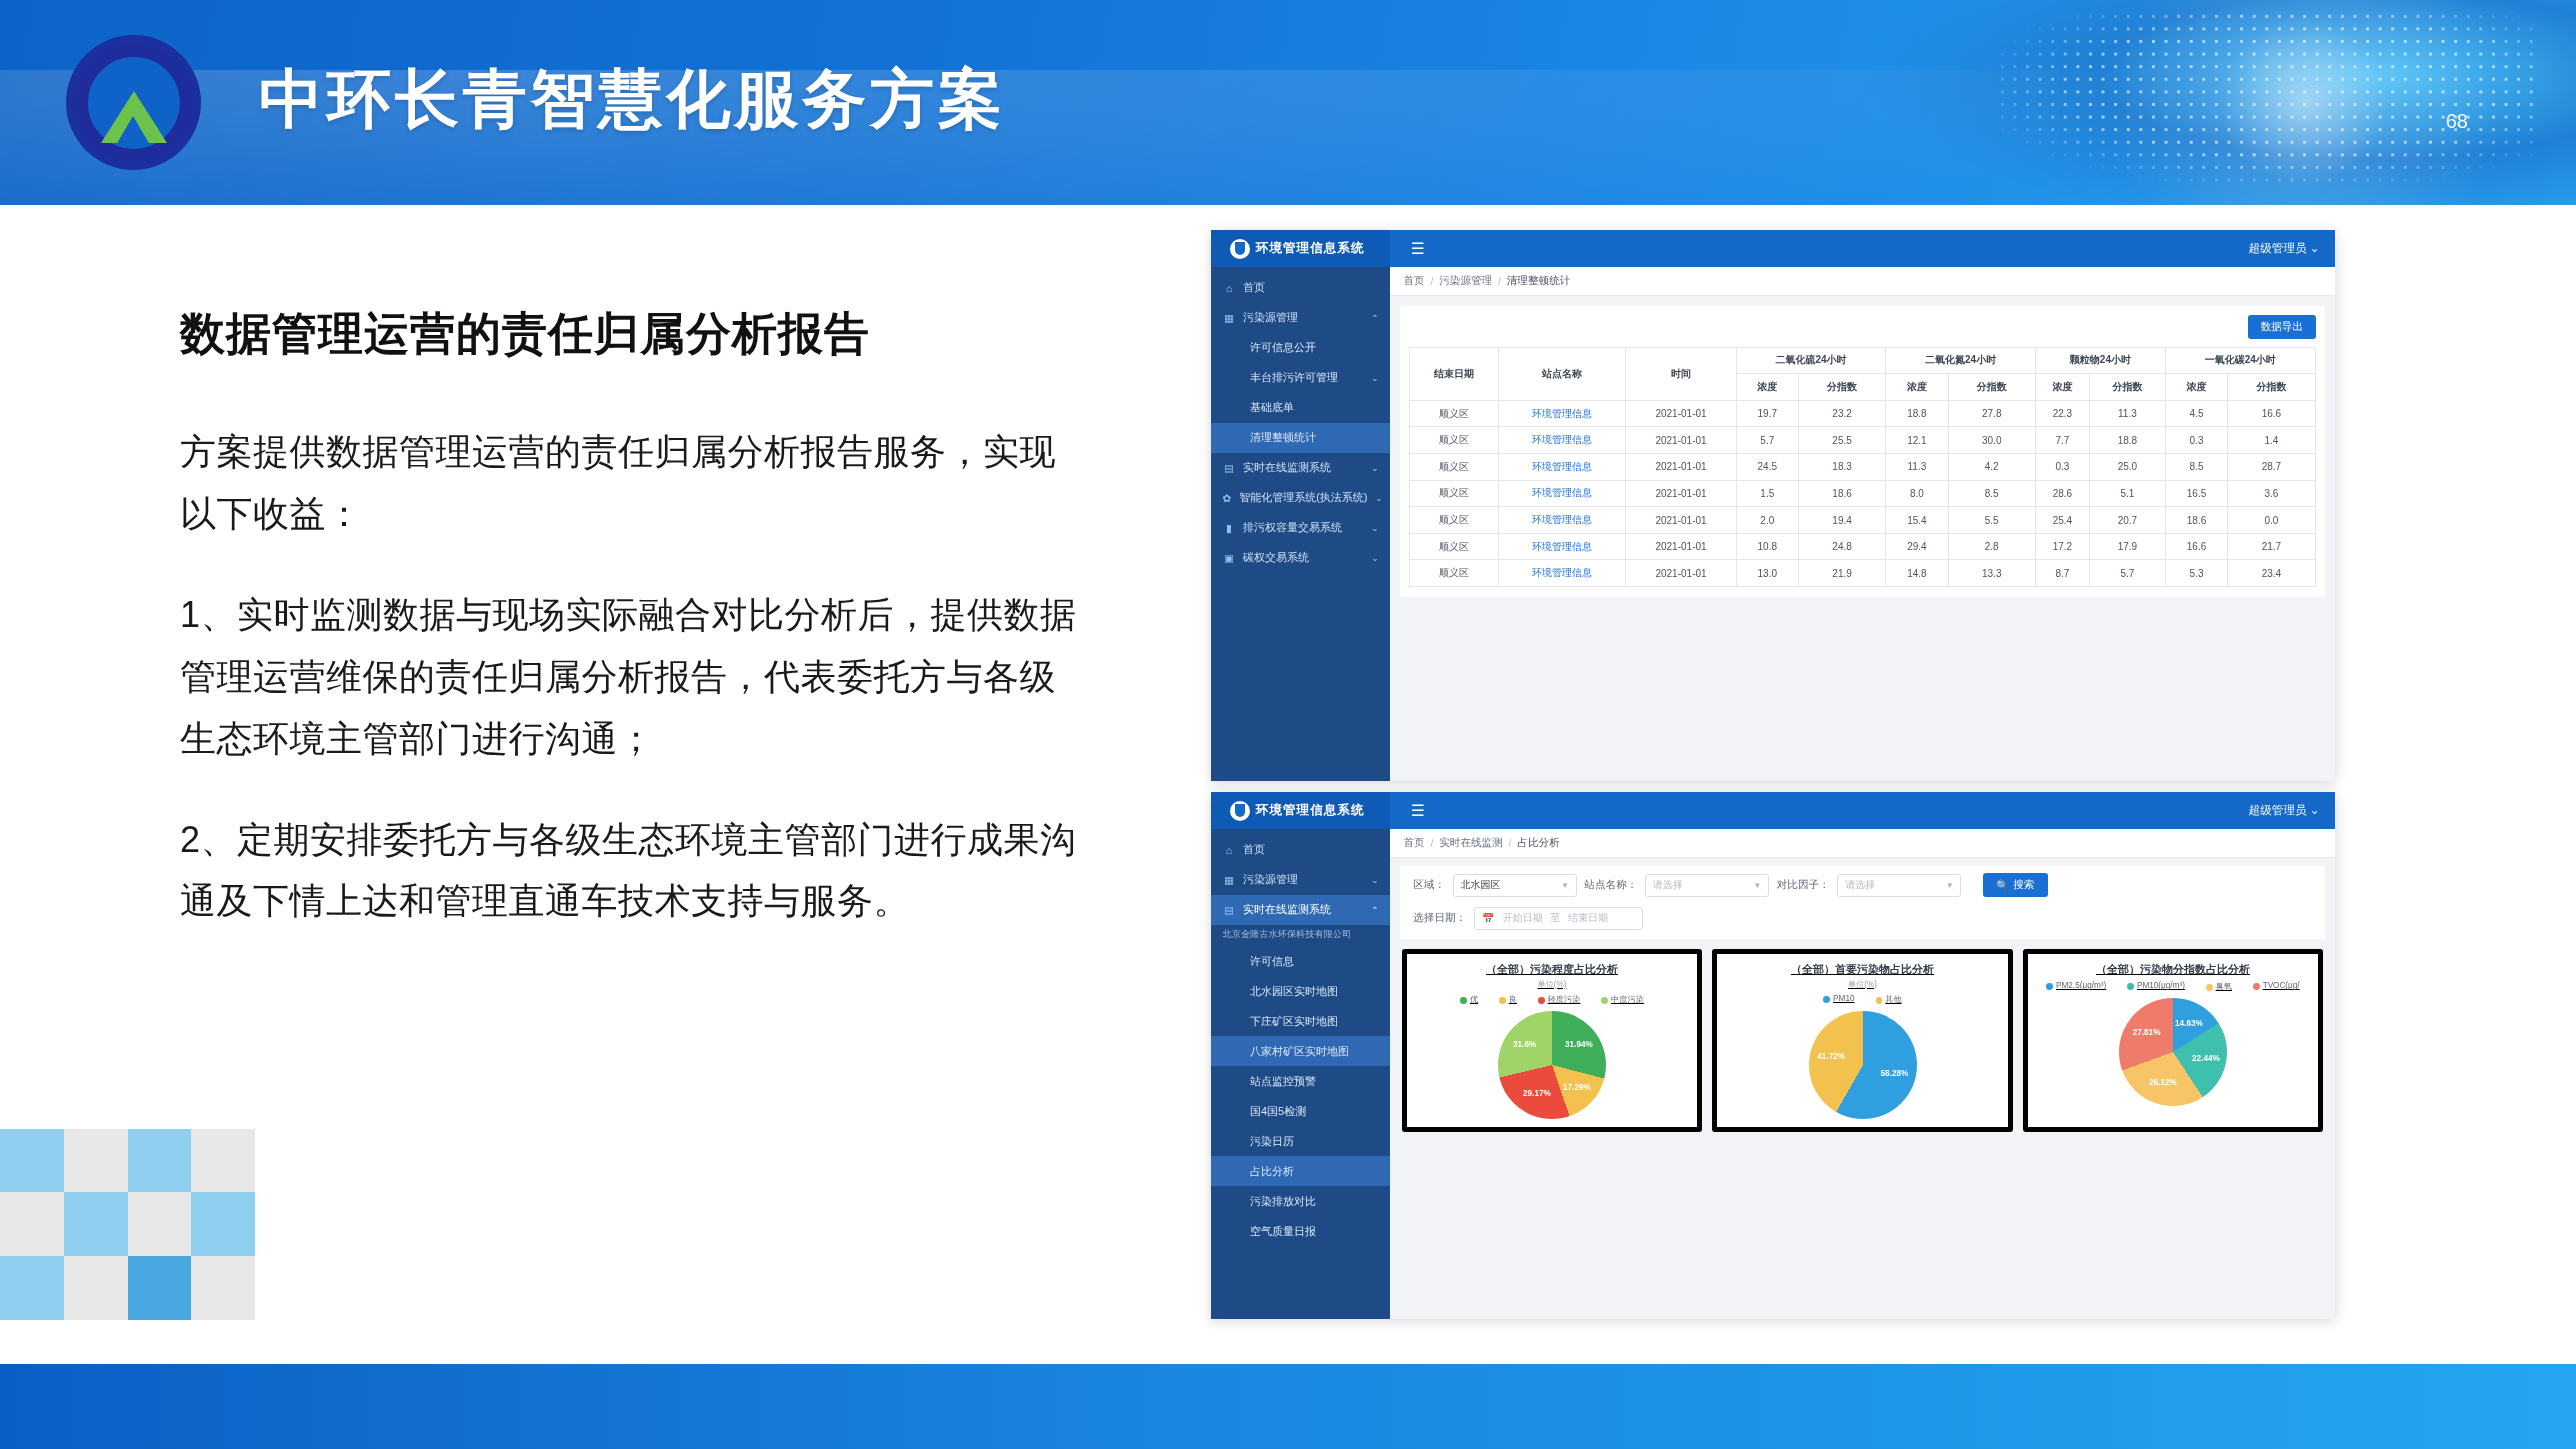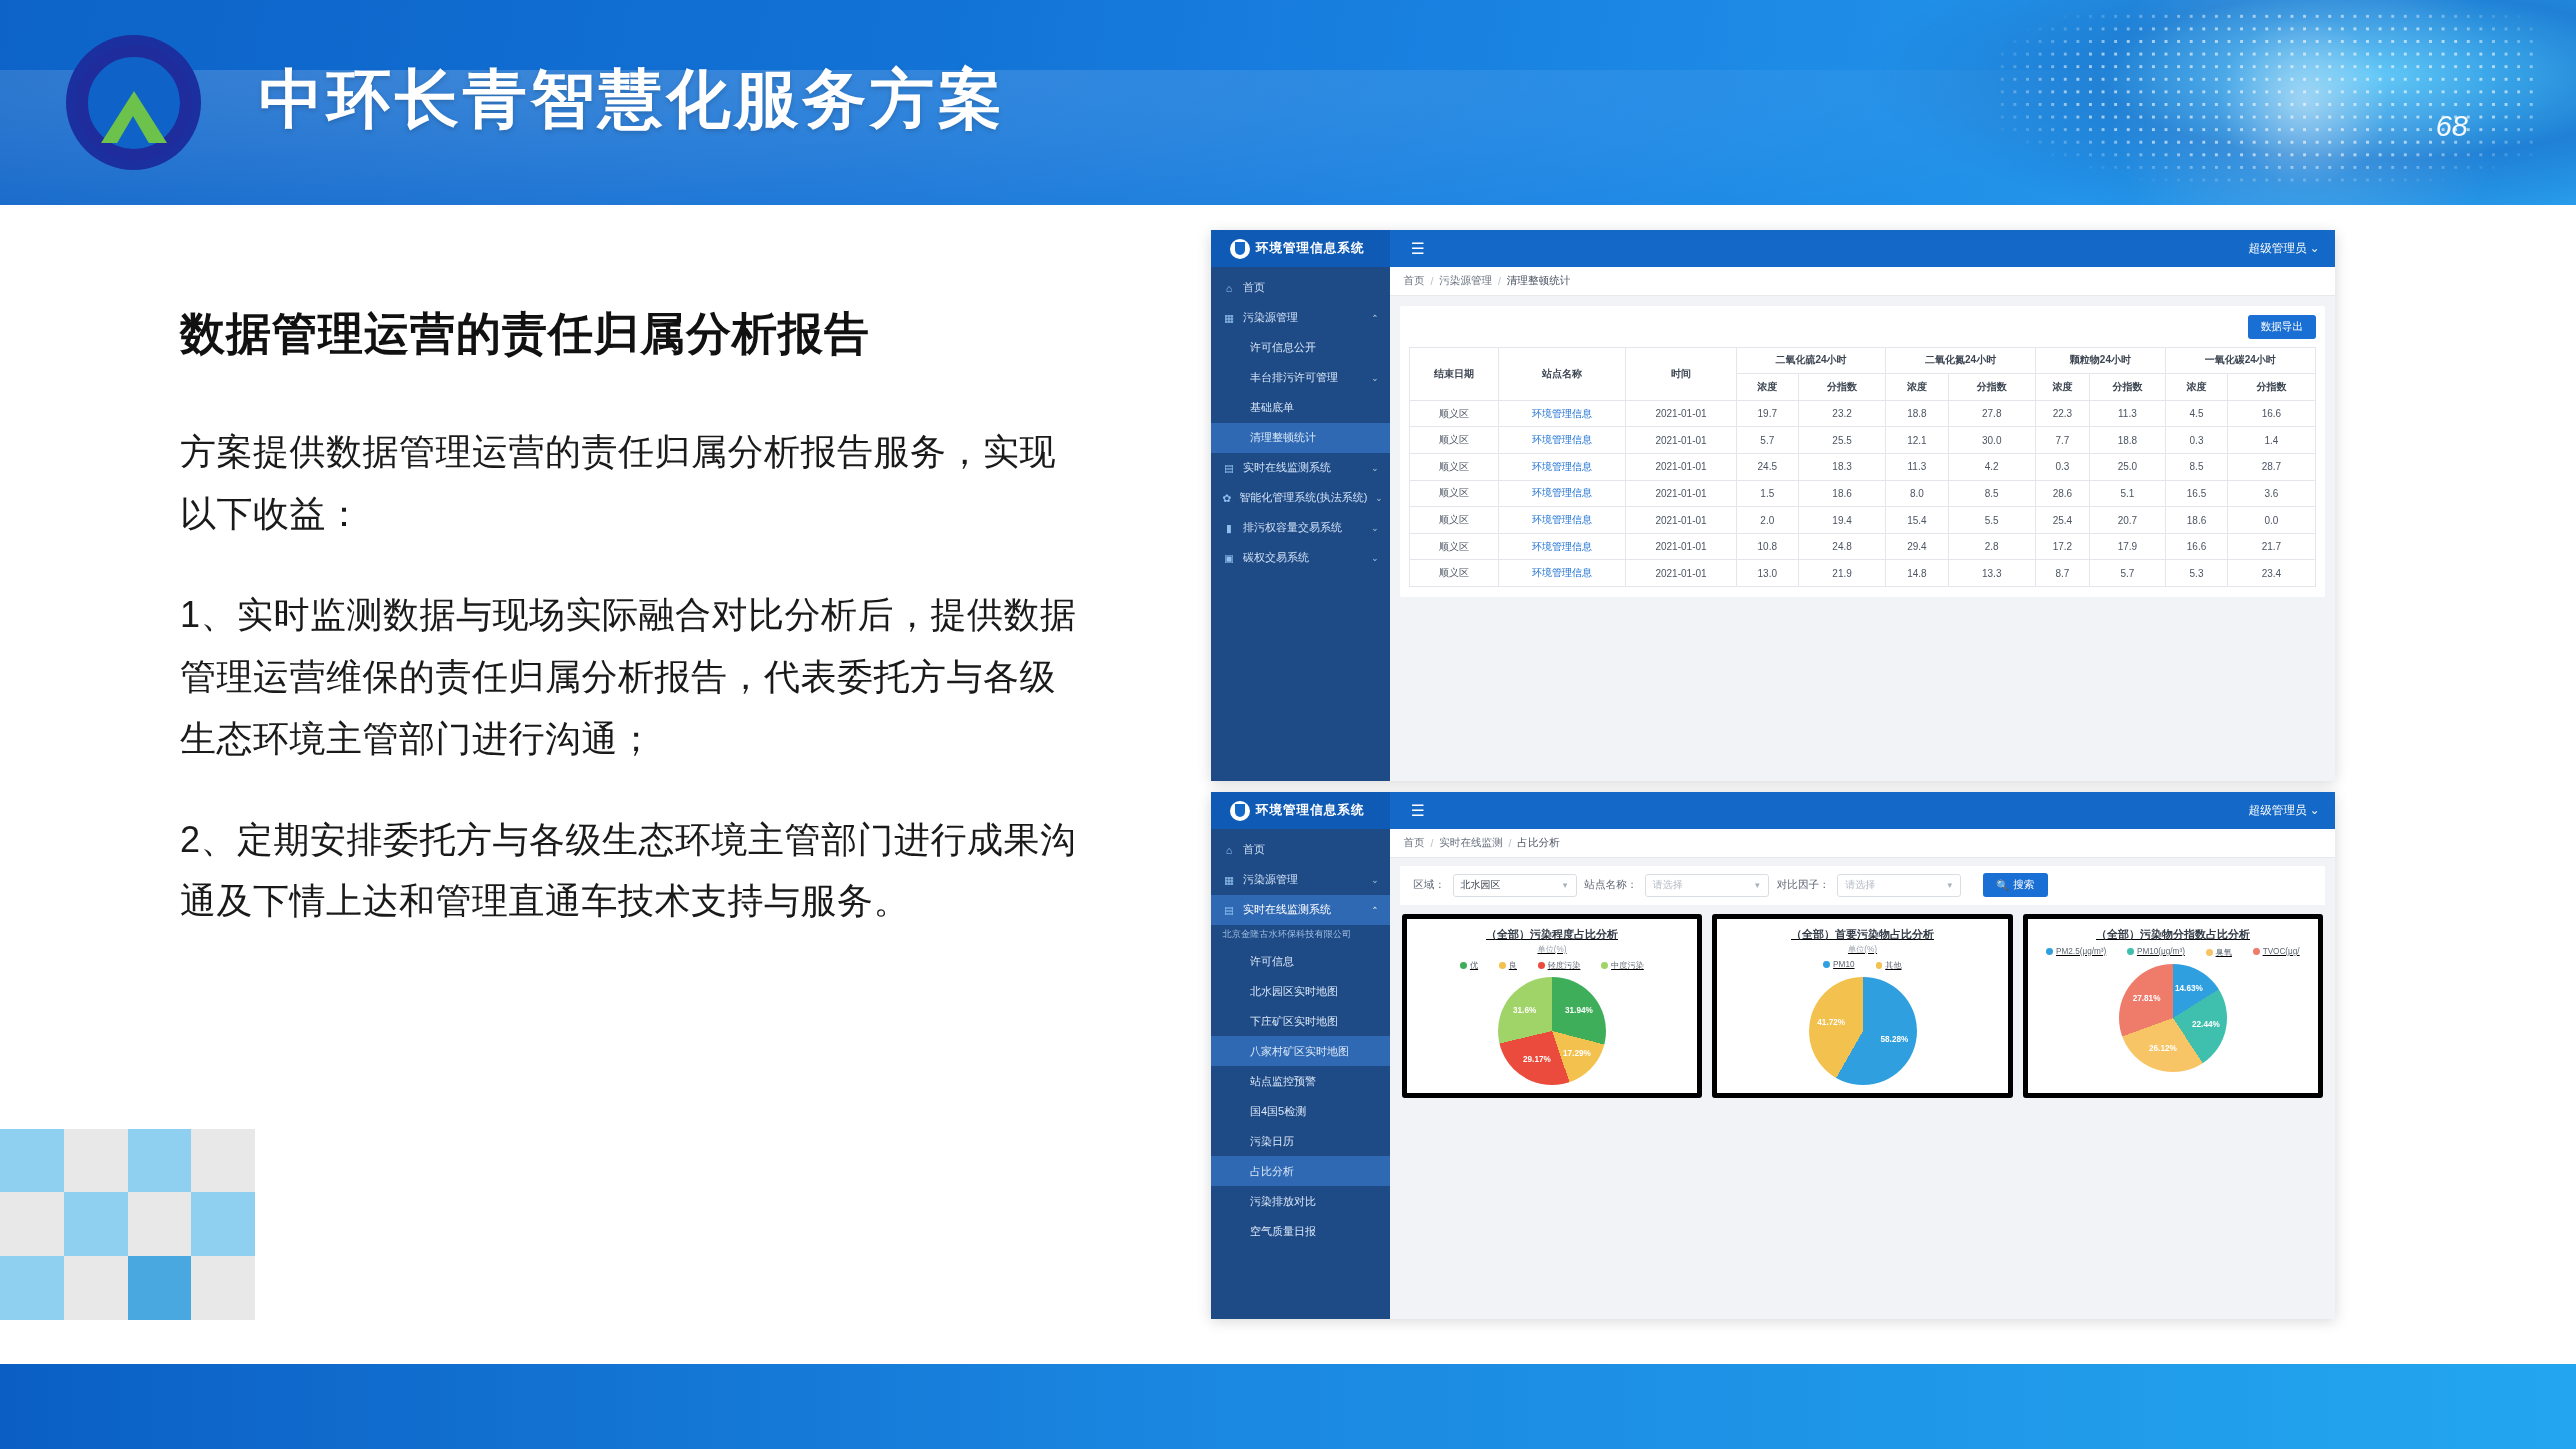--- a/index.html
+++ b/index.html
@@ -64,21 +64,21 @@
     border-left:17.4px solid transparent; border-right:17.4px solid transparent;
     border-bottom:29px solid #0f63c8;
   }
   .header-title {
     position:absolute; left:259px; top:56px;
     color:#ffffff; font-size:64px; font-weight:bold; letter-spacing:3.9px;
     text-shadow: 0 1.9px 5.8px rgba(0,0,0,0.18);
   }
   .page-number {
     position:absolute; right:108px; top:110px;
-    color:#ffffff; font-size:29px; opacity:.95;font-style:italic;
+    color:#ffffff; font-size:20px; opacity:.95;
   }
 
   
   .sq { position:absolute; width:64px; height:64px; }
   .sq.blue { background:#8fd0f0; }
   .sq.gray { background:#e8e8e8; }
   .sq.dblue{ background:#4aa8e0; }
 
   
   .footer {
@@ -509,20 +509,29 @@
             <span class="f-label">对比因子：</span>
             <div class="select ph">
               <span>请选择</span>
               <span class="cv">▼</span>
             </div>
             <span class="search-btn" style="margin-left: 13.5px;">
               <span>🔍</span>
               <span>搜索</span>
             </span>
           </div>
+        <div class="date-row">
+          <span class="f-label">选择日期：</span>
+          <div class="date-box">
+            <span>📅</span>
+            <span>开始日期</span>
+            <span>至</span>
+            <span>结束日期</span>
+          </div>
+        </div>
       </div>
       <div class="charts" id="charts2">
           <div class="chart-card">
             <div class="chart-title">（全部）污染程度占比分析</div>
             <div class="chart-unit">单位(%)</div>
             <div class="legend">
               <span><i style="background:#3fae5a"></i>优</span>
               <span><i style="background:#f2c14e"></i>良</span>
               <span><i style="background:#ea4b3c"></i>轻度污染</span>
               <span><i style="background:#a0d468"></i>中度污染</span>

